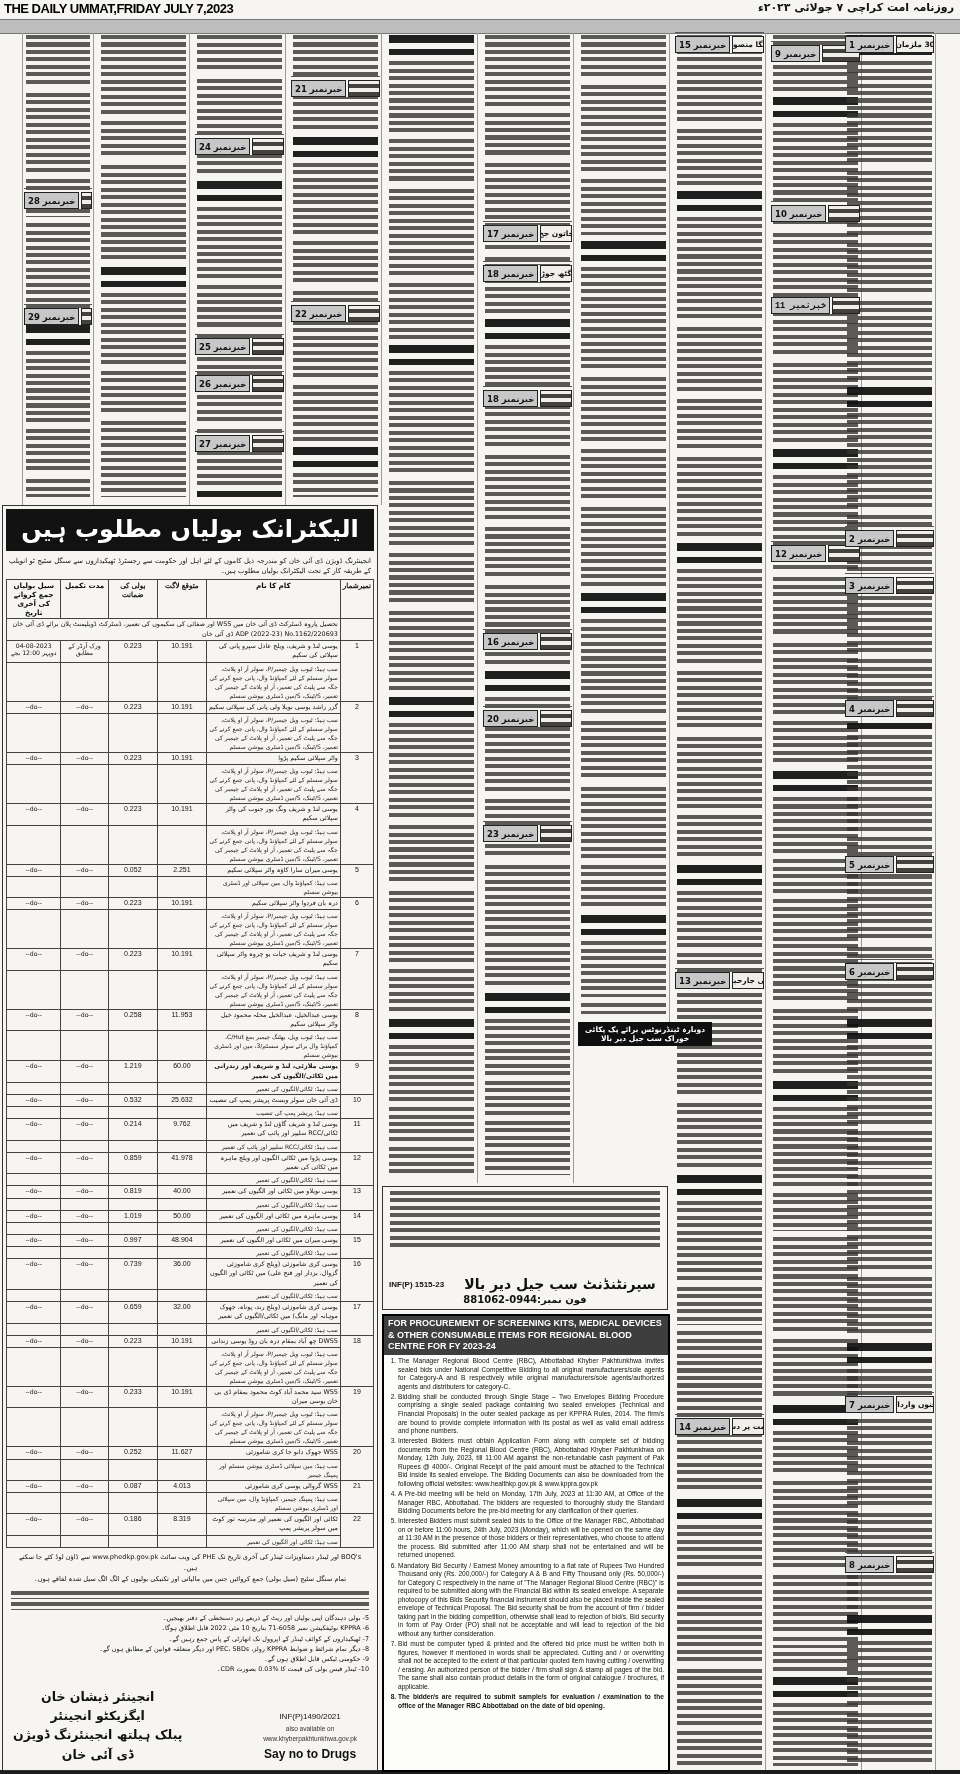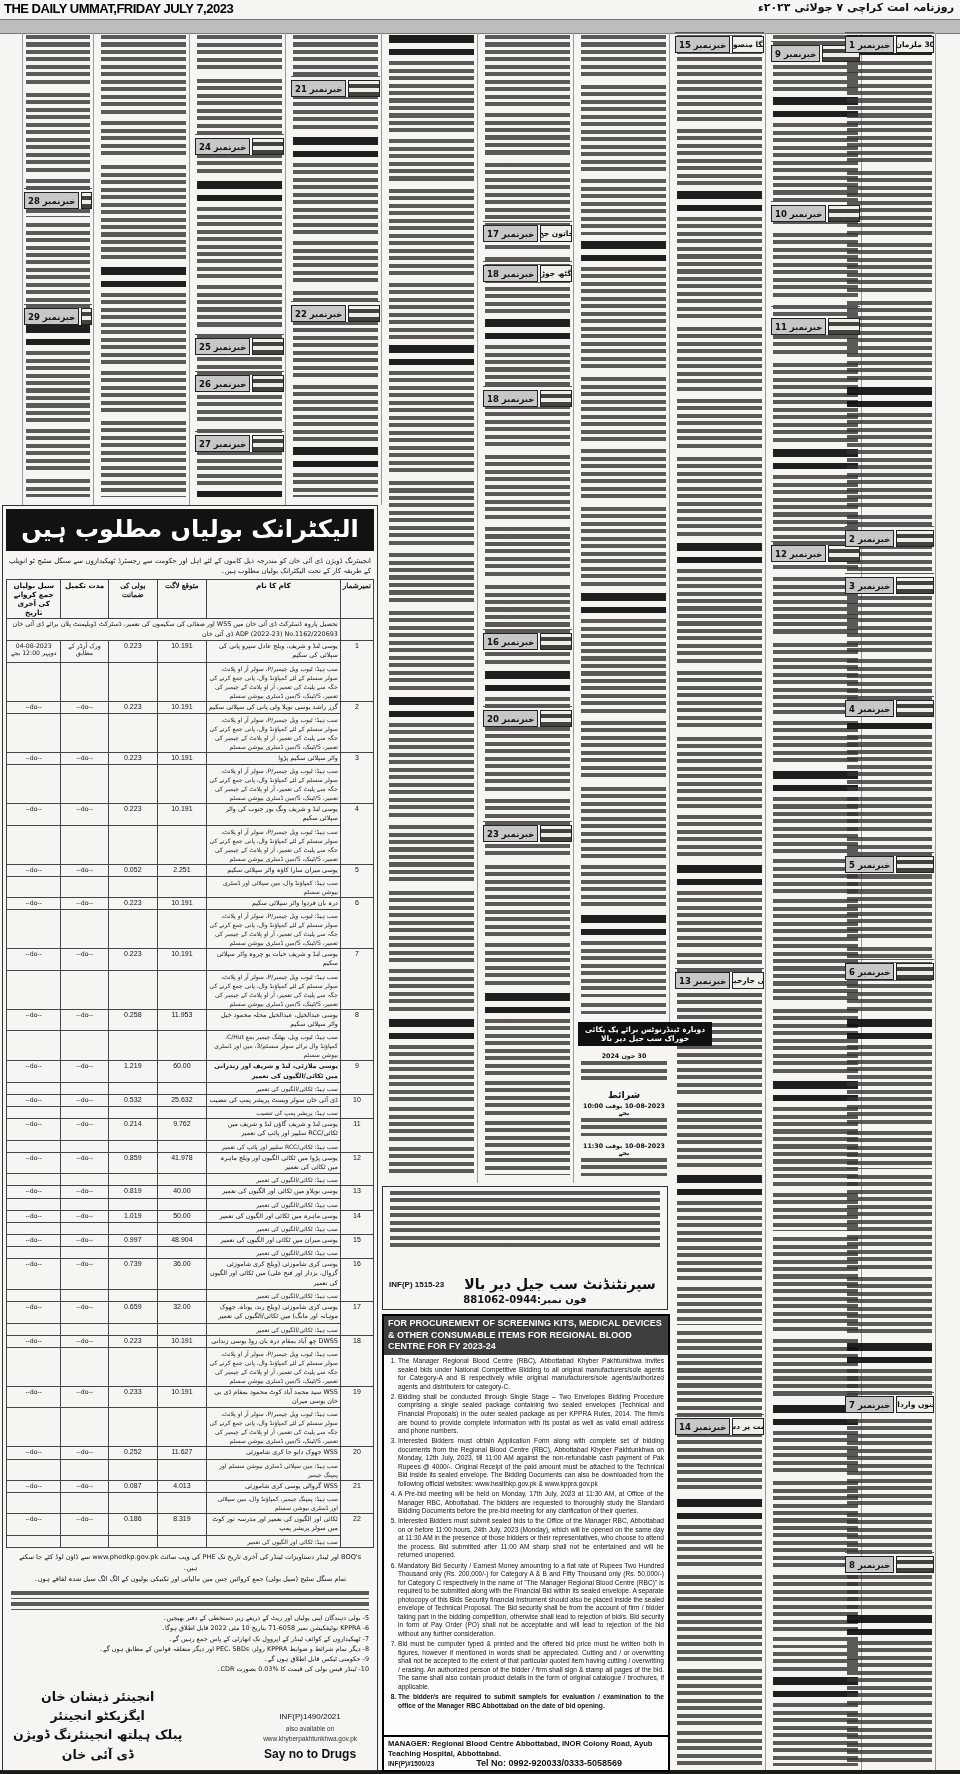--- a/index.html
+++ b/index.html
@@ -347,21 +347,21 @@
         <div class="badge" style="top: 12px;">
           <span class="num" dir="rtl">خبرنمبر 9</span>
           <span class="cat empty"></span>
         </div>
         <div class="cutline" style="top: 168px;"></div>
         <div class="badge" style="top: 172px;">
           <span class="num" dir="rtl">خبرنمبر 10</span>
           <span class="cat empty"></span>
         </div>
         <div class="cutline" style="top: 273px;"></div>
-        <div class="badge" style="top: 285px;">
+        <div class="badge" style="top: 264px; font-family: Liberation Mono, monospace;">
           <span class="num" dir="rtl">خبرنمبر 11</span>
           <span class="cat empty"></span>
         </div>
         <div class="cutline" style="top: 508px;"></div>
         <div class="badge" style="top: 512px;">
           <span class="num" dir="rtl">خبرنمبر 12</span>
           <span class="cat empty"></span>
         </div>
       </div>
       <div class="column" style="left: 844px; top: 33px; width: 92px; height: 1741px;">
@@ -812,29 +812,20 @@
       <div class="foot-right">
         <div class="inf">INF(P)1490/2021</div>
         <div class="site">also available on</div>
         <div class="site">www.khyberpakhtunkhwa.gov.pk</div>
         <div class="slogan">Say no to Drugs</div>
       </div>
     </div>
   </section>
 
   <div class="rt-title">دوبارہ ٹینڈرنوٹس برائے پک پکائی خوراک سب جیل دیر بالا</div>
-  <div class="rt-bodycol">
-    <div class="rt-token">30 جون 2024</div>
-    <div class="sim para" style="height:22px"></div>
-    <div class="rt-sharait">شرائط</div>
-    <div class="rt-token">10-08-2023 بوقت 10:00 بجے</div>
-    <div class="sim para" style="height:18px"></div>
-    <div class="rt-token">10-08-2023 بوقت 11:30 بجے</div>
-    <div class="sim para" style="height:18px"></div>
-  </div>
   <div class="rt2">
     <div class="lines">
       <div class="sim para" style="height:56px"></div>
     </div>
     <div class="rt2-footrow">
       <div class="rt2-inf">INF(P) 1515-23</div>
       <div class="rt2-sign">سپرنٹنڈنٹ سب جیل دیر بالا</div>
     </div>
     <div class="rt2-phone">فون نمبر:0944-881062</div>
   </div>
@@ -846,23 +837,16 @@
           <li>The Manager Regional Blood Centre (RBC), Abbottabad Khyber Pakhtunkhwa invites sealed bids under National Competitive Bidding to all original manufacturers/sole agents for Category-A and B respectively while original manufacturers/sole agents/authorized agents and distributers for category-C.</li>
           <li>Bidding shall be conducted through Single Stage – Two Envelopes Bidding Procedure comprising a single sealed package containing two sealed envelopes (Technical and Financial Proposals) in the outer sealed package as per KPPRA Rules, 2014. The firm/s are bound to provide complete information with its postal as well as valid email address and phone numbers.</li>
           <li>Interested Bidders must obtain Application Form along with complete set of bidding documents from the Regional Blood Centre (RBC), Abbottabad Khyber Pakhtunkhwa on Monday, 12th July, 2023, till 11:00 AM against the non-refundable cash payment of Pak Rupees @ 4000/-. Original Receipt of the paid amount must be attached to the Technical Bid inside its sealed envelope. The Bidding Documents can also be downloaded from the following official websites: www.healthkp.gov.pk &amp; www.kppra.gov.pk</li>
           <li>A Pre-bid meeting will be held on Monday, 17th July, 2023 at 11:30 AM, at Office of the Manager RBC, Abbottabad. The bidders are requested to thoroughly study the Standard Bidding Documents before the pre-bid meeting for any clarification of their queries.</li>
           <li>Interested Bidders must submit sealed bids to the Office of the Manager RBC, Abbottabad on or before 11:00 hours, 24th July, 2023 (Monday), which will be opened on the same day at 11:30 AM in the presence of those bidders or their representatives, who choose to attend the process. Bid submitted after 11:00 AM sharp shall not be entertained and will be returned unopened.</li>
           <li>Mandatory Bid Security / Earnest Money amounting to a flat rate of Rupees Two Hundred Thousand only (Rs. 200,000/-) for Category A &amp; B and Fifty Thousand only (Rs. 50,000/-) for Category C respectively in the name of "The Manager Regional Blood Centre (RBC)" is required to be submitted along with the Financial Bid within its sealed envelope. A separate photocopy of this Bids Security financial instrument should also be placed inside the sealed envelope of Technical Proposal. The Bid security shall be from the account of firm / bidder taking part in the bidding competition, otherwise shall lead to rejection of bid/s. Bid security in form of Pay Order (PO) shall not be acceptable and will lead to rejection of the bid without any further consideration.</li>
           <li>Bid must be computer typed &amp; printed and the offered bid price must be written both in figures, however if mentioned in words shall be appreciated. Cutting and / or overwriting shall not be accepted to the extent of that particular quoted item having cutting / overwriting / erasing. An authorized person of the bidder / firm shall sign &amp; stamp all pages of the bid. The same shall also contain product details in the form of original catalogue / brochures, if applicable.</li>
           <li class="b">The bidder/s are required to submit sample/s for evaluation / examination to the office of the Manager RBC Abbottabad on the date of bid opening.</li>
         </ol>
     </div>
-    <div class="inv-mgr">
-      <div class="m1">MANAGER: Regional Blood Centre Abbottabad, INOR Colony Road, Ayub Teaching Hospital, Abbottabad.</div>
-      <div class="m2">
-        <span class="inf">INF(P)#1500/23</span>
-        <span class="tel">Tel No: 0992-920033/0333-5058569</span>
-      </div>
-    </div>
   </section>
 
   <div class="bottombar"></div>
 </div>
 
 </body></html>

